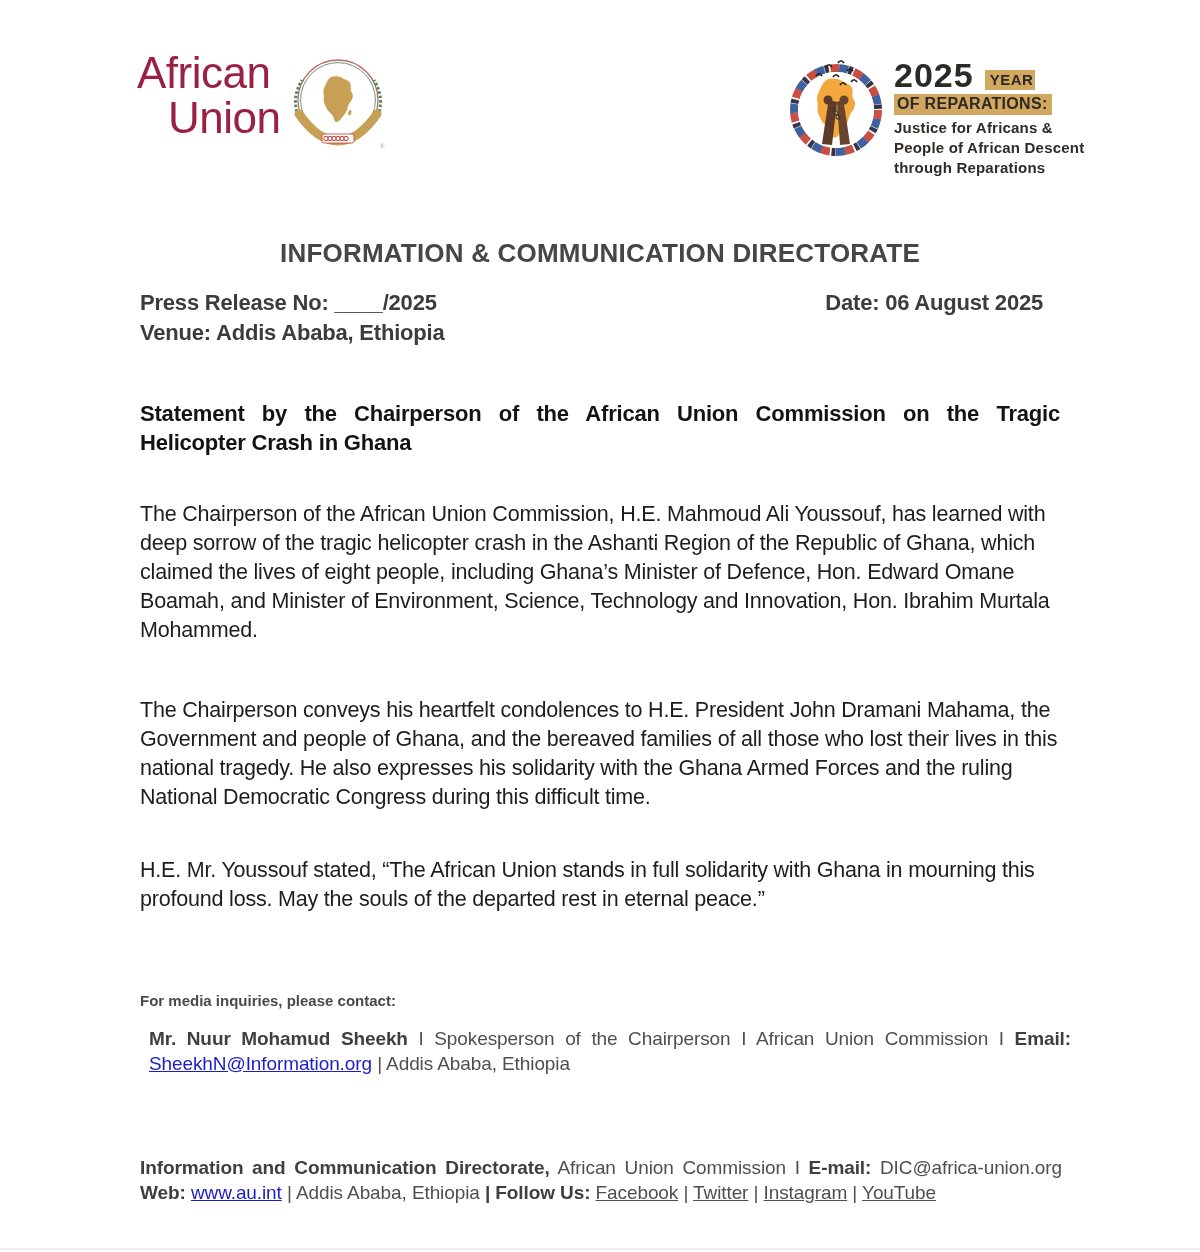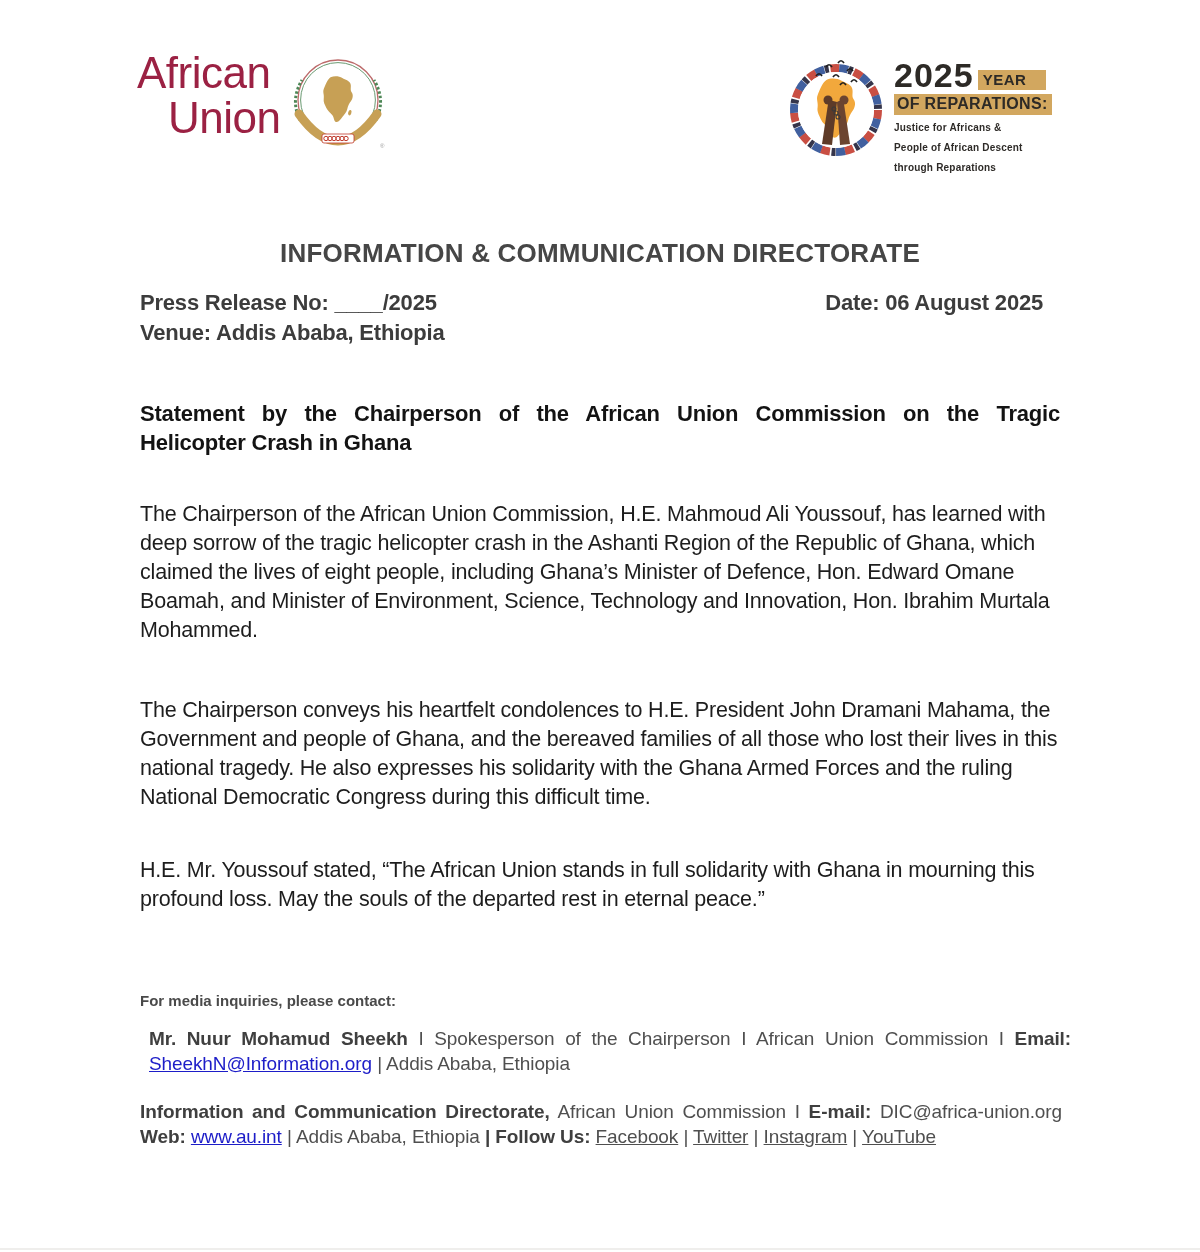--- a/index.html
+++ b/index.html
@@ -14,23 +14,23 @@
   .au-logo { position:absolute; left:137px; top:50px; display:flex; align-items:flex-start; }
   .au-wordmark { color:#9b2143; font-size:44px; line-height:45px; font-weight:400; letter-spacing:-0.5px; }
   .au-wordmark .l2 { padding-left:31px; }
   .au-emblem { margin-left:4px; margin-top:4px; }
 
   .rep-logo { position:absolute; left:788px; top:52px; display:flex; align-items:flex-start; }
   .rep-text { margin-left:10px; margin-top:8px; width:210px; }
   .rep-year-row { display:flex; align-items:flex-end; }
   .rep-year { font-size:34px; font-weight:800; color:#2d2a26; letter-spacing:1px; line-height:30px; }
   .hl { background:#d2a75f; color:#2d2a26; font-weight:800; }
-  .rep-year-suffix { font-size:15px; padding:1px 20px 2px 5px; margin-left:4px; letter-spacing:0.5px; }
+  .rep-year-suffix { font-size:15px; padding:1px 2px 2px 5px; margin-left:11px; letter-spacing:0.5px; }
   .rep-line2 { display:inline-block; font-size:16px; padding:1px 4px 2px 3px; margin-top:4px; letter-spacing:0.3px; }
-  .rep-tagline { margin-top:3px; font-size:10px; font-weight:800; color:#2e2b28; line-height:20px; letter-spacing:0.2px; }
+  .rep-tagline { margin-top:3px; font-size:15px; font-weight:800; color:#2e2b28; line-height:20px; letter-spacing:0.2px; }
 
   
   .directorate-heading {
     position:absolute; left:140px; top:238px; width:920px; text-align:center;
     font-size:26px; font-weight:700; color:#464646; letter-spacing:0.2px;
   }
   .meta-row {
     position:absolute; left:140px; top:290px; width:903px; display:flex; justify-content:space-between;
     font-size:22px; font-weight:700; color:#3c3c3c; letter-spacing:-0.2px;
   }
@@ -56,21 +56,21 @@
   
   .media-heading {
     position:absolute; left:140px; top:992px;
     font-size:15px; font-weight:700; color:#4a4a4a;
   }
   .contact-block, .dir-block {
     position:absolute; left:140px; width:922px;
     font-size:19px; color:#4f4f4f; line-height:24.5px; letter-spacing:-0.1px;
   }
   .contact-block { top:1027px;margin-left:9px; }
-  .dir-block { top:1100px; }
+  .dir-block { top:1156px; }
   .jlast { text-align:justify; text-align-last:justify; }
   .b { font-weight:700; color:#3f3f3f; }
   a.blue-link { color:#1d1dc8; text-decoration:underline; }
   a.gray-link { color:#4f4f4f; text-decoration:underline; }
 </style>
 </head>
 <body>
 
 <div class="page">
 

